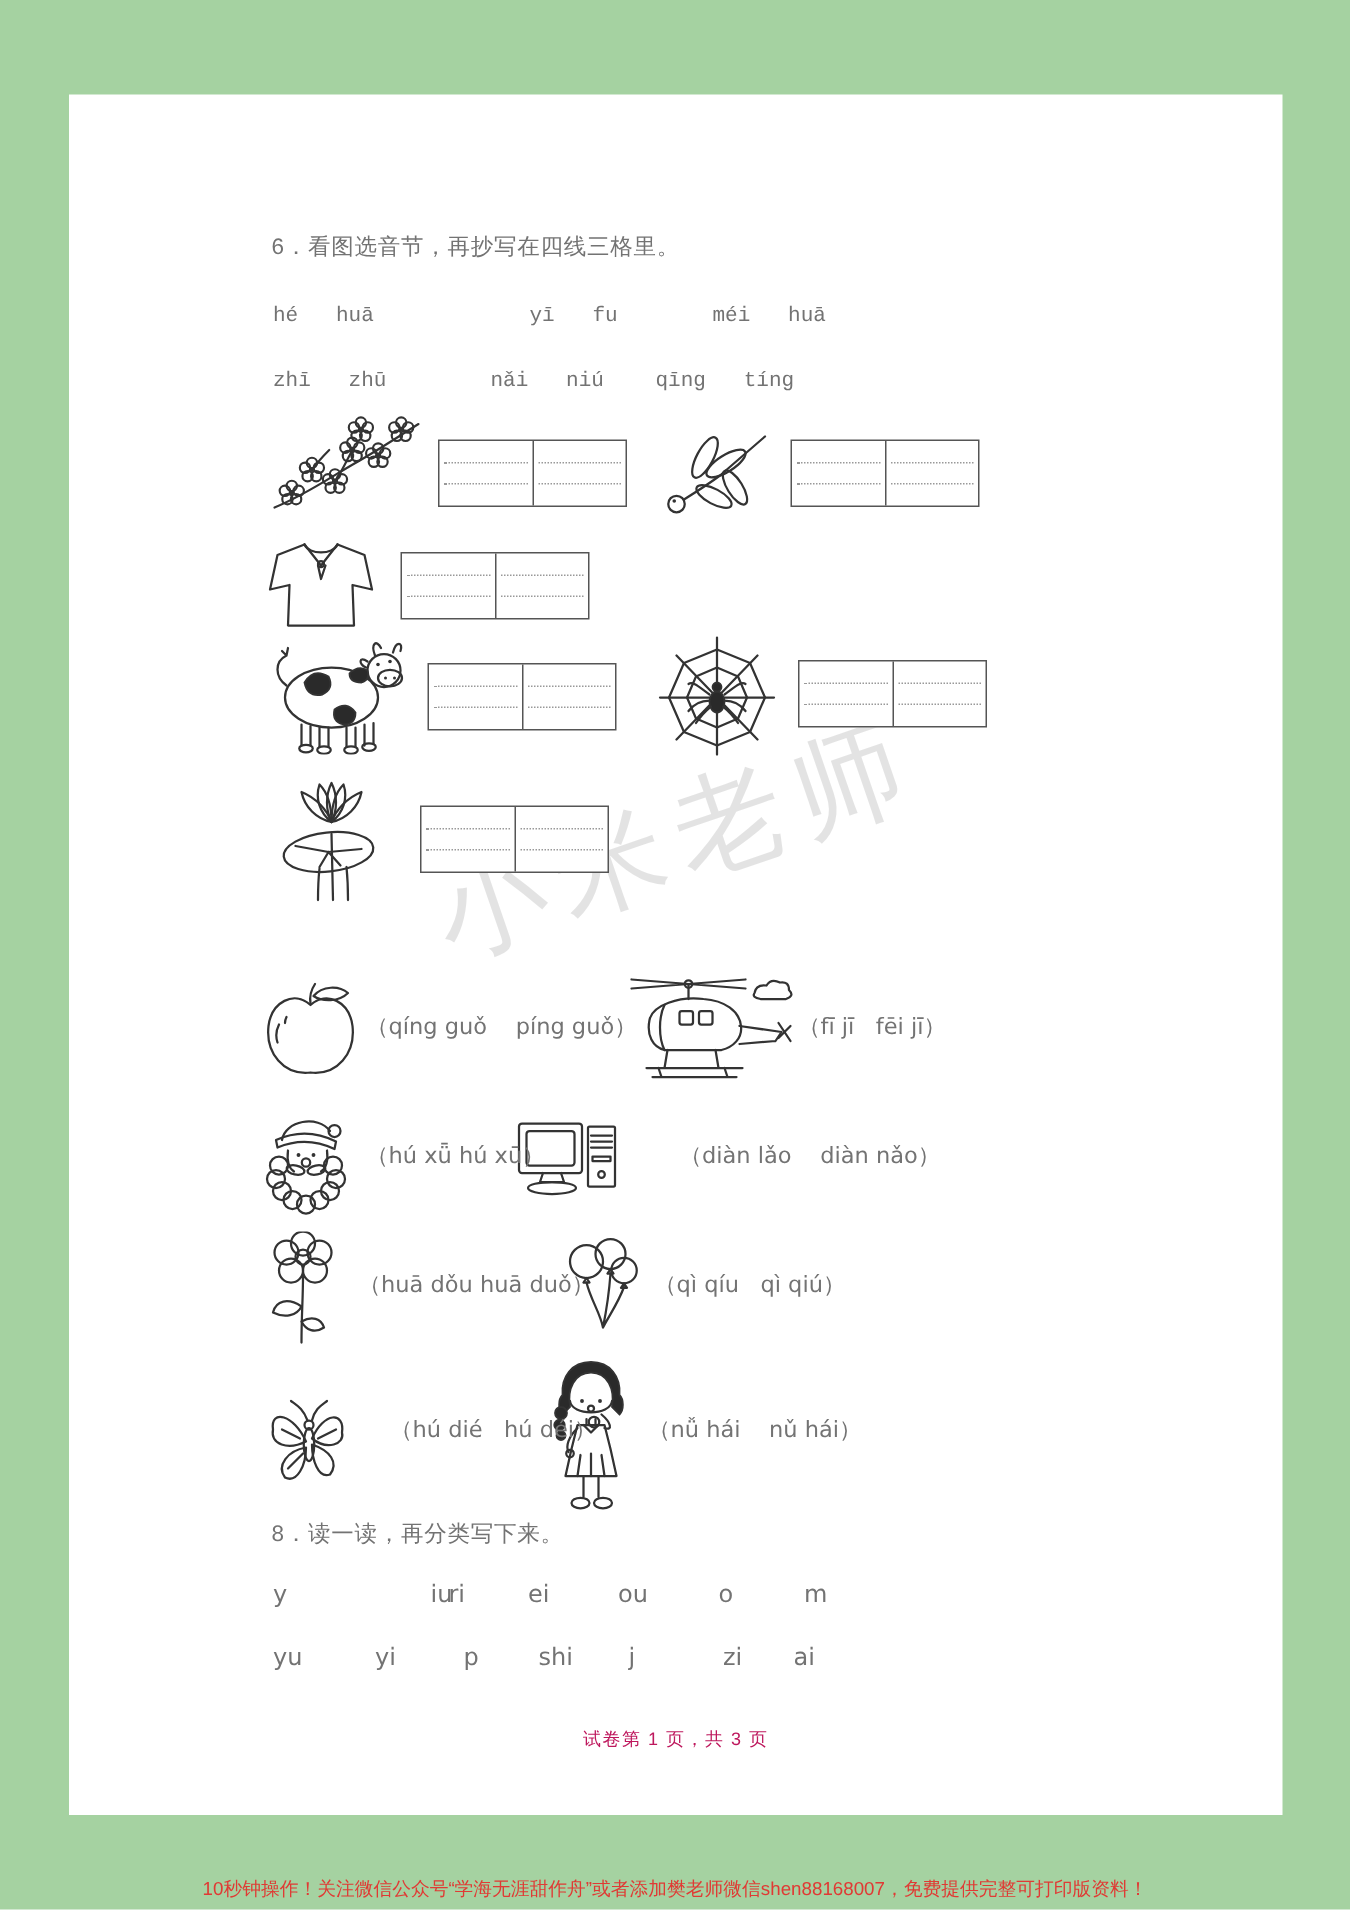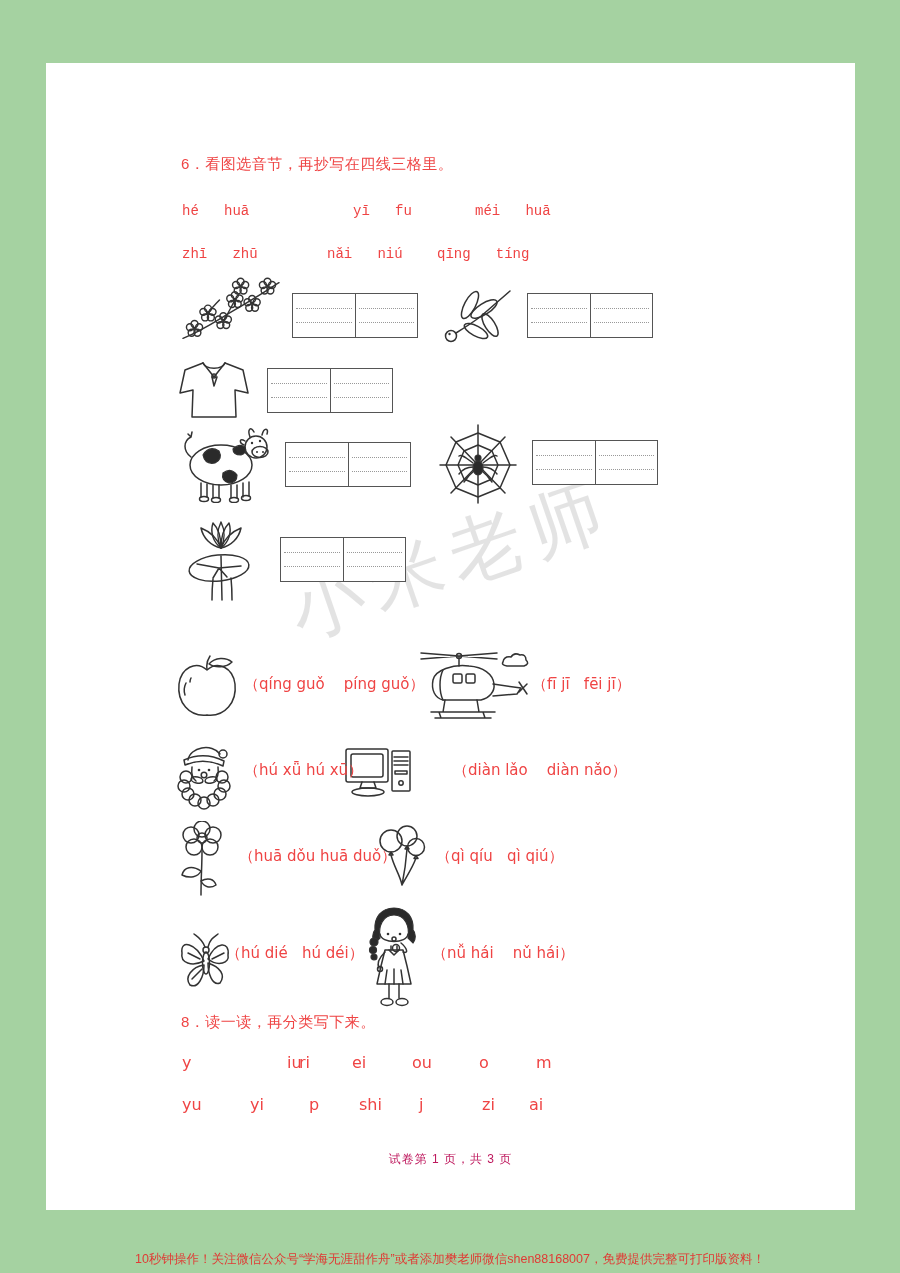--- a/index.html
+++ b/index.html
@@ -6,21 +6,21 @@
   body{
     width:900px;height:1273px;position:relative;
     background:#a5d2a1;
     font-family:"Liberation Sans","DejaVu Sans",sans-serif;
     overflow:hidden;
   }
   .page{
     position:absolute;left:46px;top:63px;width:809px;height:1147px;
     background:#ffffff;
   }
-  .t{position:absolute;color:#ef4444;white-space:pre;z-index:2;}
+  .t{position:absolute;color:#737373;white-space:pre;z-index:2;}
   .title{font-size:15px;letter-spacing:0.5px;}
   .pinyin{font-size:14px;font-family:Liberation Mono, monospace;}
   .opts{font-size:15px;font-family:"DejaVu Sans","Liberation Sans",sans-serif;}
   .letter{font-size:16px;font-family:"DejaVu Sans","Liberation Sans",sans-serif;}
   .icon{position:absolute;z-index:1;}
   .icon svg{width:100%;height:100%;display:block;}
   .wgrid{
     position:absolute;width:126px;height:45px;border:1.5px solid #555;
     display:flex;background:#fff;box-sizing:border-box;z-index:2;
   }
@@ -277,21 +277,21 @@
       <path class="ln" d="M28,32 C20,14 4,10 6,24 C4,34 16,38 28,32 z"></path>
       <path class="ln" d="M28,36 C16,38 8,48 14,56 C22,60 28,48 28,36 z"></path>
       <path class="ln" d="M32,30 C40,12 54,12 52,26 C54,34 42,38 32,30 z"></path>
       <path class="ln" d="M32,34 C44,38 50,46 44,54 C36,57 32,44 32,34 z"></path>
       <ellipse class="ln" cx="30" cy="34" rx="3.5" ry="11"></ellipse>
       <circle class="ln" cx="30" cy="21" r="3"></circle>
       <path class="ln" d="M29,18 C26,10 22,8 18,5 M32,18 C34,10 38,8 42,5"></path>
       <path class="ln" d="M12,24 L24,30 M16,50 L26,40 M48,24 L36,30"></path>
     </svg>
   </div>
-  <div class="t opts" style="left:180px;top:881px;">（hú dié   hú déi）</div>
+  <div class="t opts" style="left:214px;top:881px;">（hú dié   hú déi）</div>
 
   <div class="icon" style="left:319px;top:843px;width:58px;height:104px;">
     <svg viewBox="0 0 58 104">
       <path class="fl" d="M29,2 C16,2 9,12 10,24 C7,27 7,34 10,37 L15,32 C13,20 18,9 29,9 C40,9 45,20 43,32 L48,37 C51,34 51,27 48,24 C49,12 42,2 29,2 z"></path>
       <circle class="fl" cx="9" cy="36" r="4"></circle>
         <circle class="fl" cx="8" cy="44" r="3.5"></circle>
         <circle class="fl" cx="9" cy="51" r="3"></circle>
       <path class="ln" d="M15,28 C16,38 42,38 43,28"></path>
       <circle cx="23" cy="28" r="1.3" fill="#333"></circle>
         <circle cx="35" cy="28" r="1.3" fill="#333"></circle>

